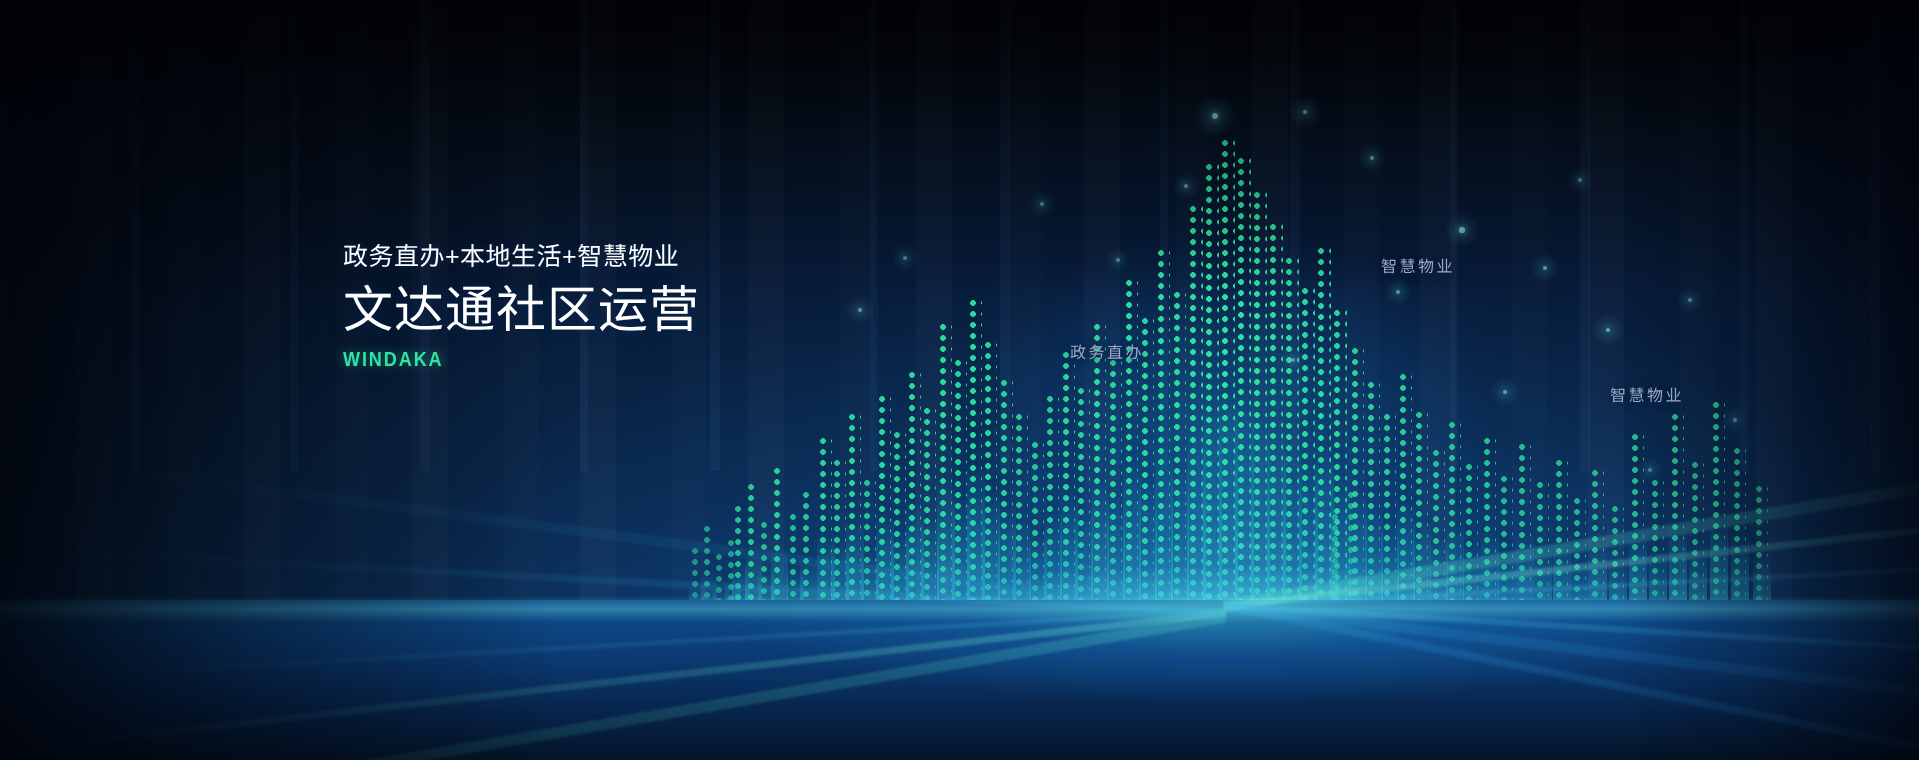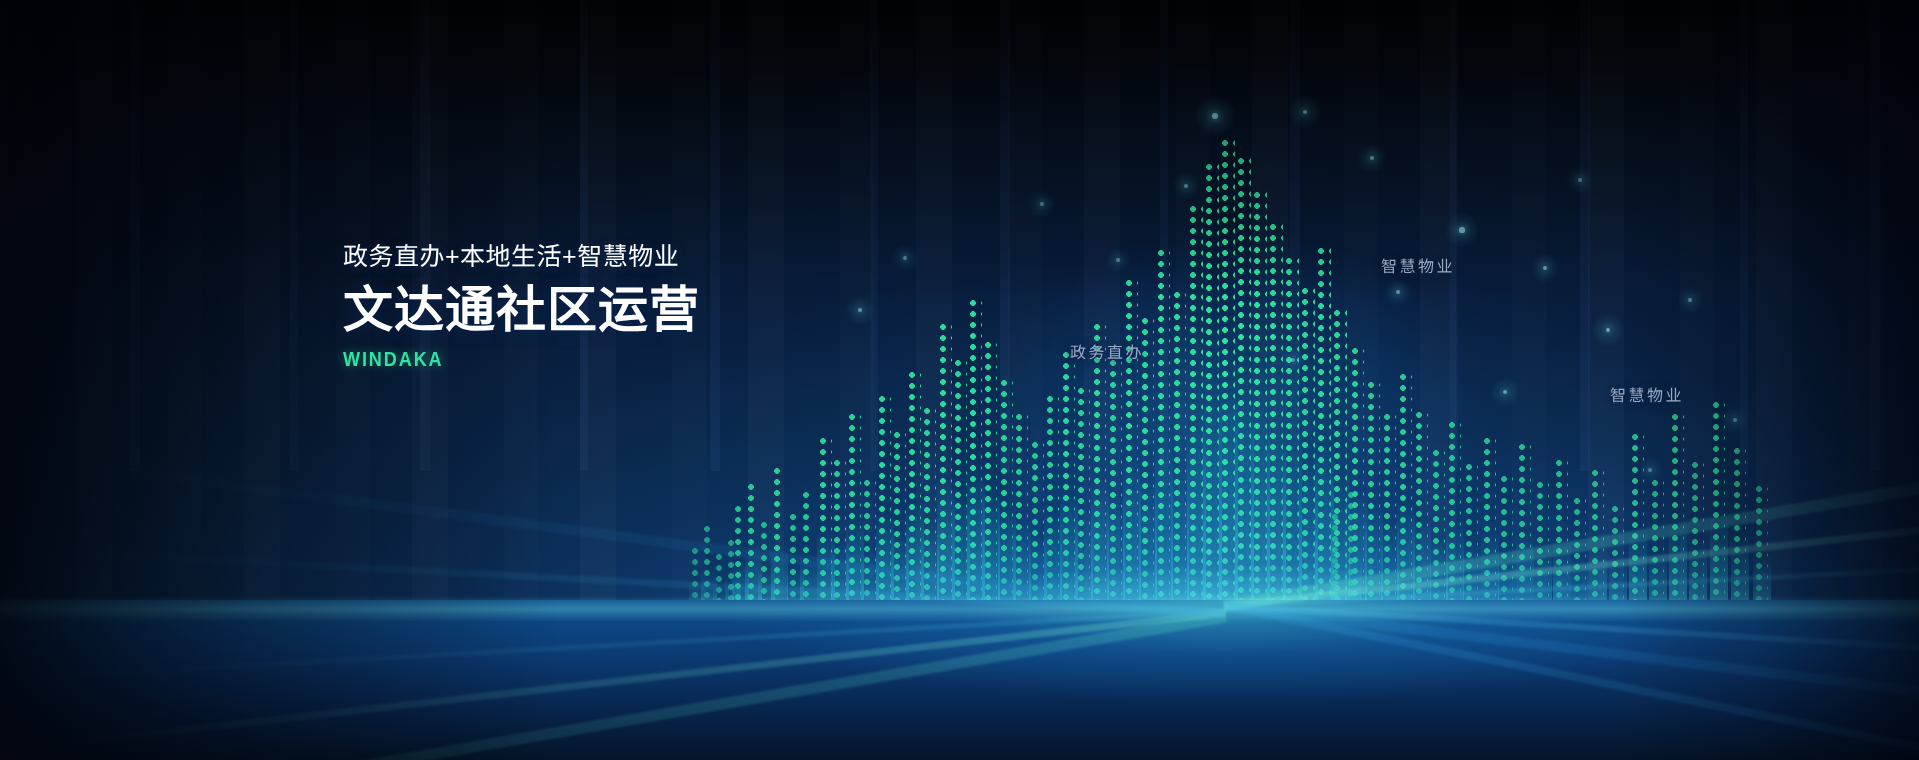--- a/index.html
+++ b/index.html
@@ -104,21 +104,21 @@
 
   
   .copy{ position:absolute; left:343px; top:241px; width:700px; }
   .subtitle{
     font-size:25px; font-weight:400; color:#ffffff; letter-spacing:.5px;
     line-height:1.25; white-space:nowrap;
     text-shadow:0 1px 8px rgba(10,40,90,.85);
   }
   .title{
     margin-top:10px;
-    font-size:50px; font-weight:700; color:#ffffff;
+    font-size:50px; font-weight:400; color:#ffffff;
     letter-spacing:1px; line-height:1.12; white-space:nowrap;
     text-shadow:0 2px 14px rgba(8,35,80,.9);
   }
   .brand{
     margin-top:9px;
     font-size:21px; font-weight:700; letter-spacing:2.2px;
     color:#2fe3a2; white-space:nowrap;
     transform:scaleX(.86); transform-origin:left center;
     text-shadow:0 0 12px rgba(47,227,162,.45);
   }

